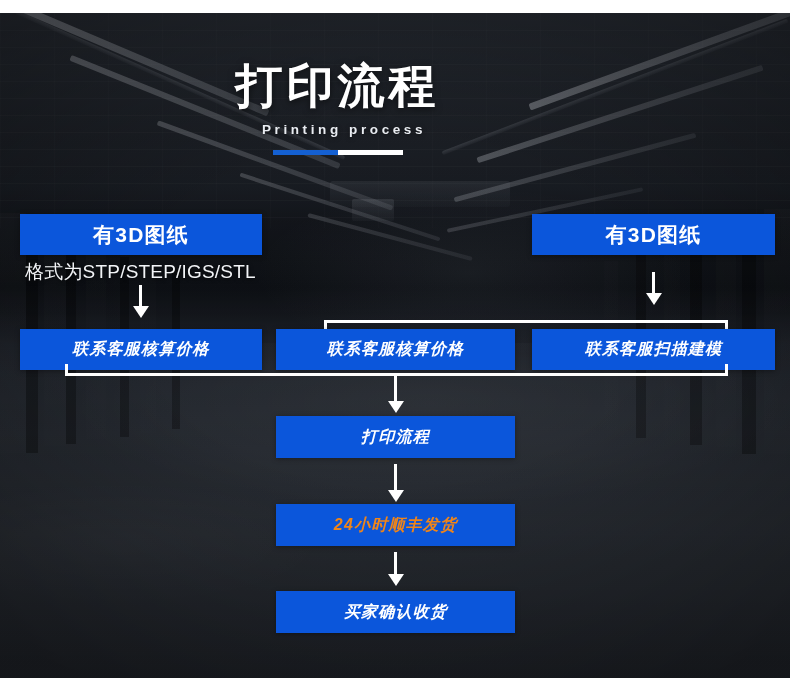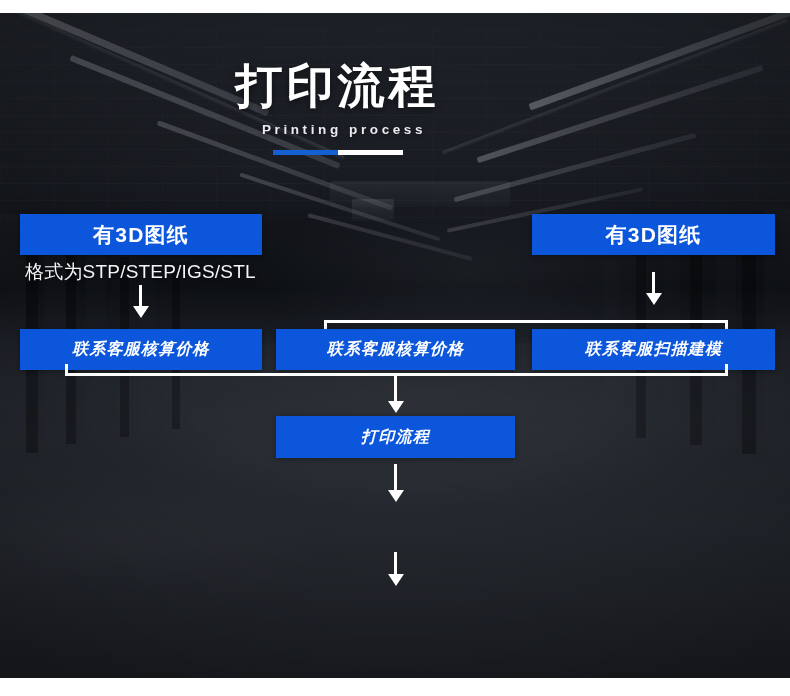--- a/index.html
+++ b/index.html
@@ -212,19 +212,25 @@
     <div class="vline" style="left:394px; top:373px; height:33px;"></div>
     <div class="arrowhead" style="left:388px; top:401px;"></div>
 
     <div class="node node-md" style="left:276px; top:416px; width:239px; height:42px; background:#0B56DB;">
       <span>打印流程</span>
     </div>
 
     <div class="vline" style="left:394px; top:464px; height:31px;"></div>
     <div class="arrowhead" style="left:388px; top:490px;"></div>
 
+    <div class="node node-md" style="left:276px; top:504px; width:239px; height:42px; background:#0B56DB; color:#F08519;">
+      <span>24小时顺丰发货</span>
+    </div>
 
     <div class="vline" style="left:394px; top:552px; height:27px;"></div>
     <div class="arrowhead" style="left:388px; top:574px;"></div>
 
+    <div class="node node-md" style="left:276px; top:591px; width:239px; height:42px; background:#0B56DB;">
+      <span>买家确认收货</span>
+    </div>
 
   </div>
 </div>
 
 </body></html>

